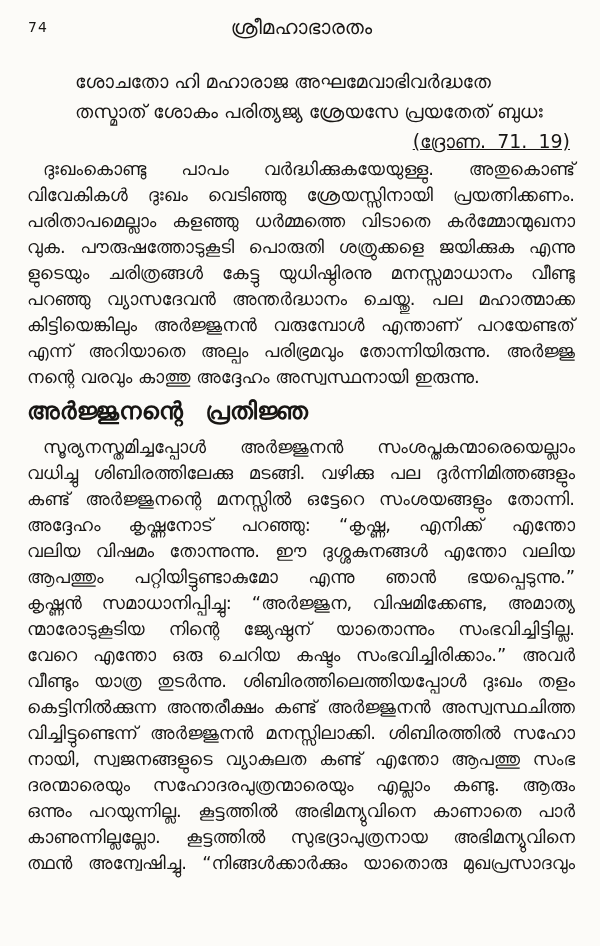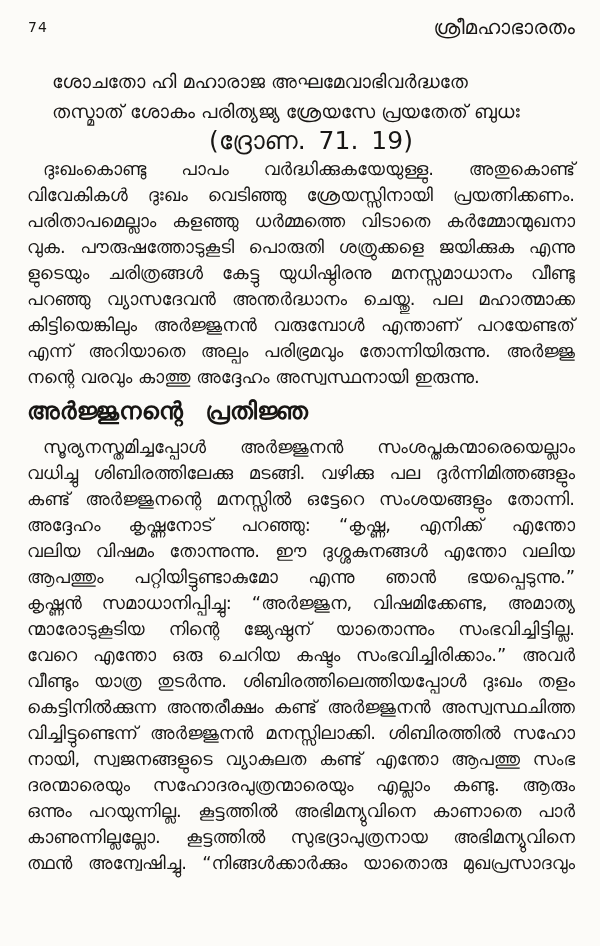--- a/index.html
+++ b/index.html
@@ -8,26 +8,26 @@
     background: #fcfbf8;
     color: #181614;
     font-family: "DejaVu Sans", sans-serif;
     overflow: hidden;
   }
   .page { position: relative; width: 600px; height: 946px; }
 
   
   .pagehead { position: absolute; top: 15px; left: 28px; right: 25px; height: 30px; }
   .pagenum  { position: absolute; left: 0; top: 4px; font-size: 14px; letter-spacing: 1px; }
-  .runtitle { text-align: right; font-size: 20px; }
+  .runtitle { text-align: center; font-size: 20px; }
 
   
   .verse { position: absolute; top: 66px; left: 52px; right: 30px; font-size: 19px; line-height: 30px; }
-  .vline { white-space: nowrap; }
-  .vcite { text-align: center; font-size: 25px; word-spacing: 5px; }
+  .vline { white-space: nowrap; margin-left: 23px; }
+  .vcite { text-align: right; font-size: 19px; word-spacing: 5px; text-decoration: underline; }
 
   
   .bodytext { position: absolute; top: 156px; left: 27px; width: 548px; font-size: 18px; line-height: 26px; }
   .para .line { text-align: justify; text-align-last: justify; }
   .para .line:first-child { text-indent: 16px; }
   .para .line.last-short { text-align-last: left; }
 
   .secthead {
     margin: 7px 0 9px 0;
     font-size: 24px; line-height: 28px;

